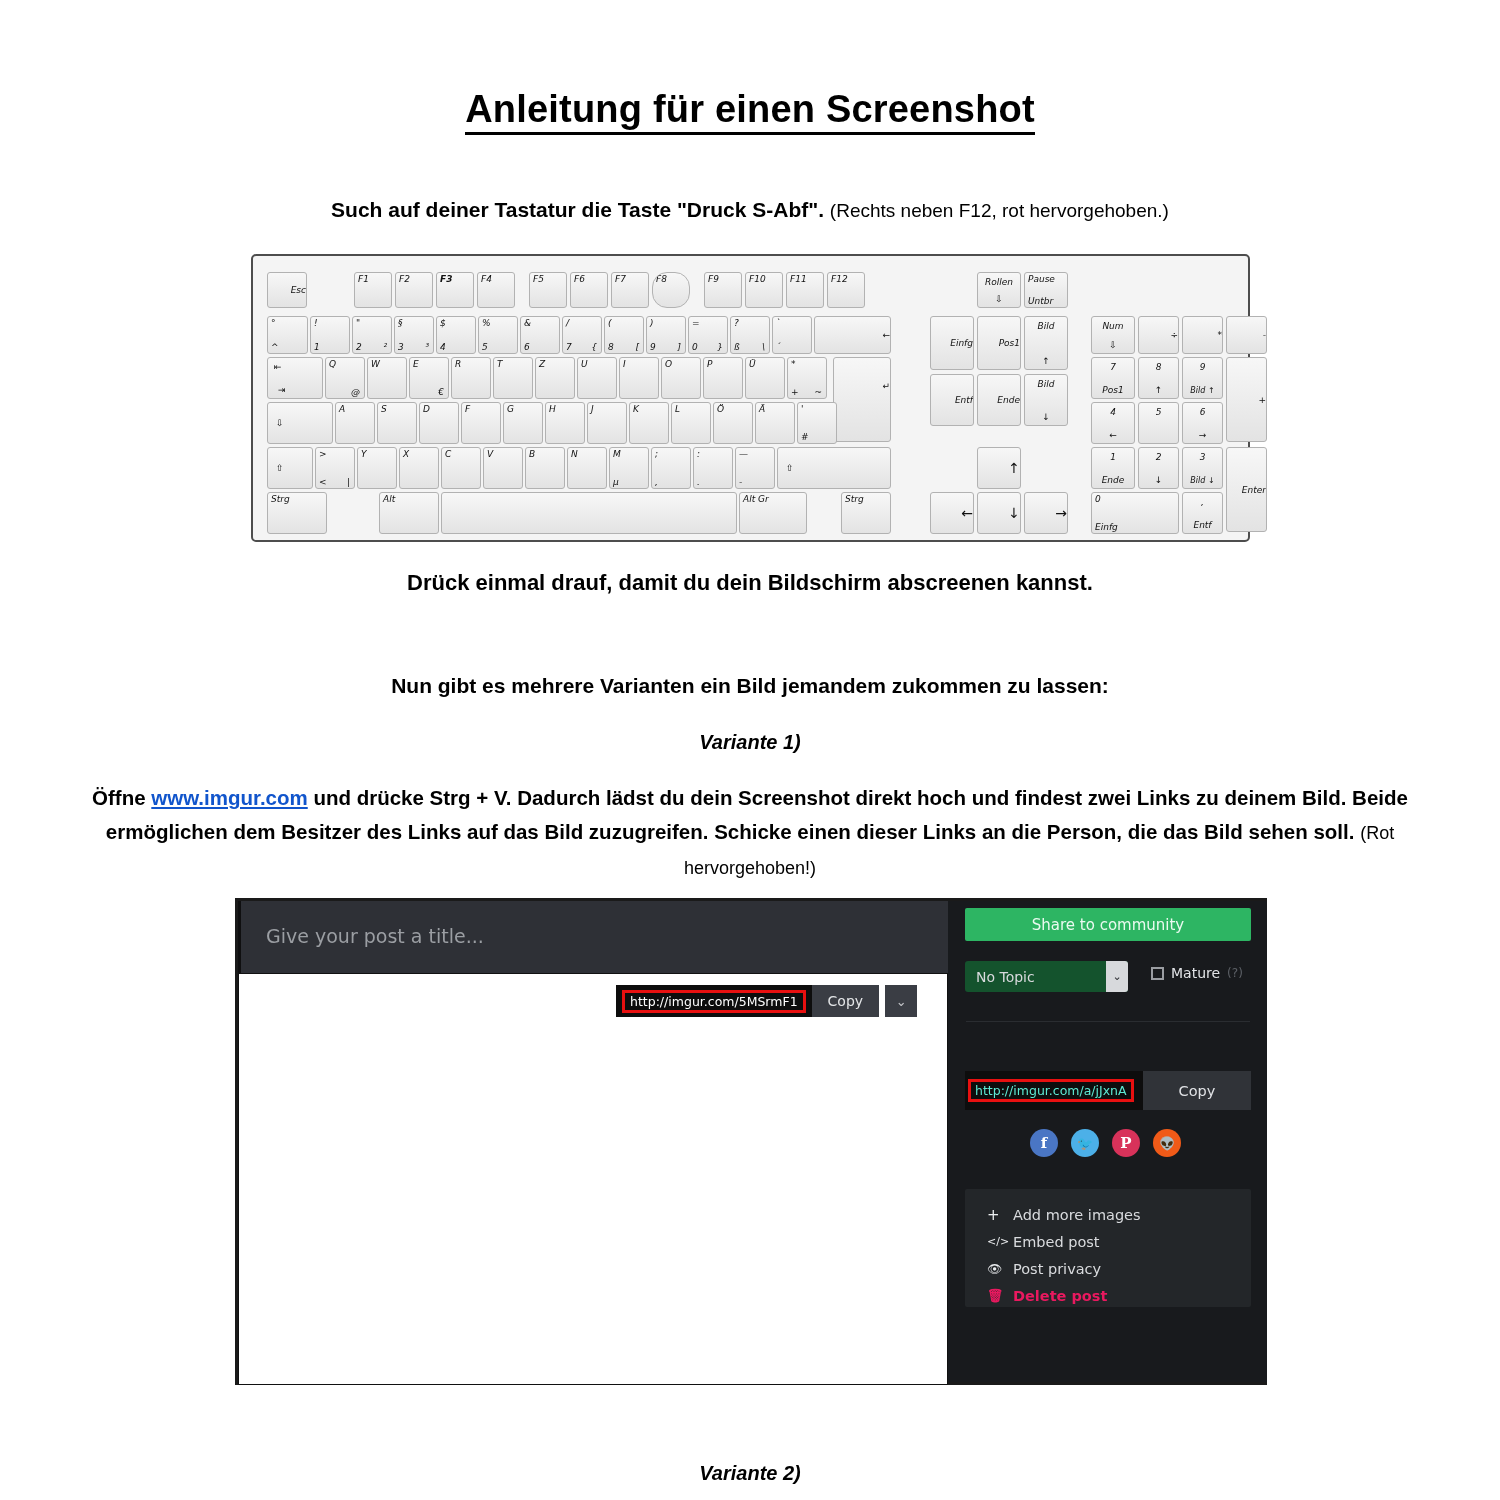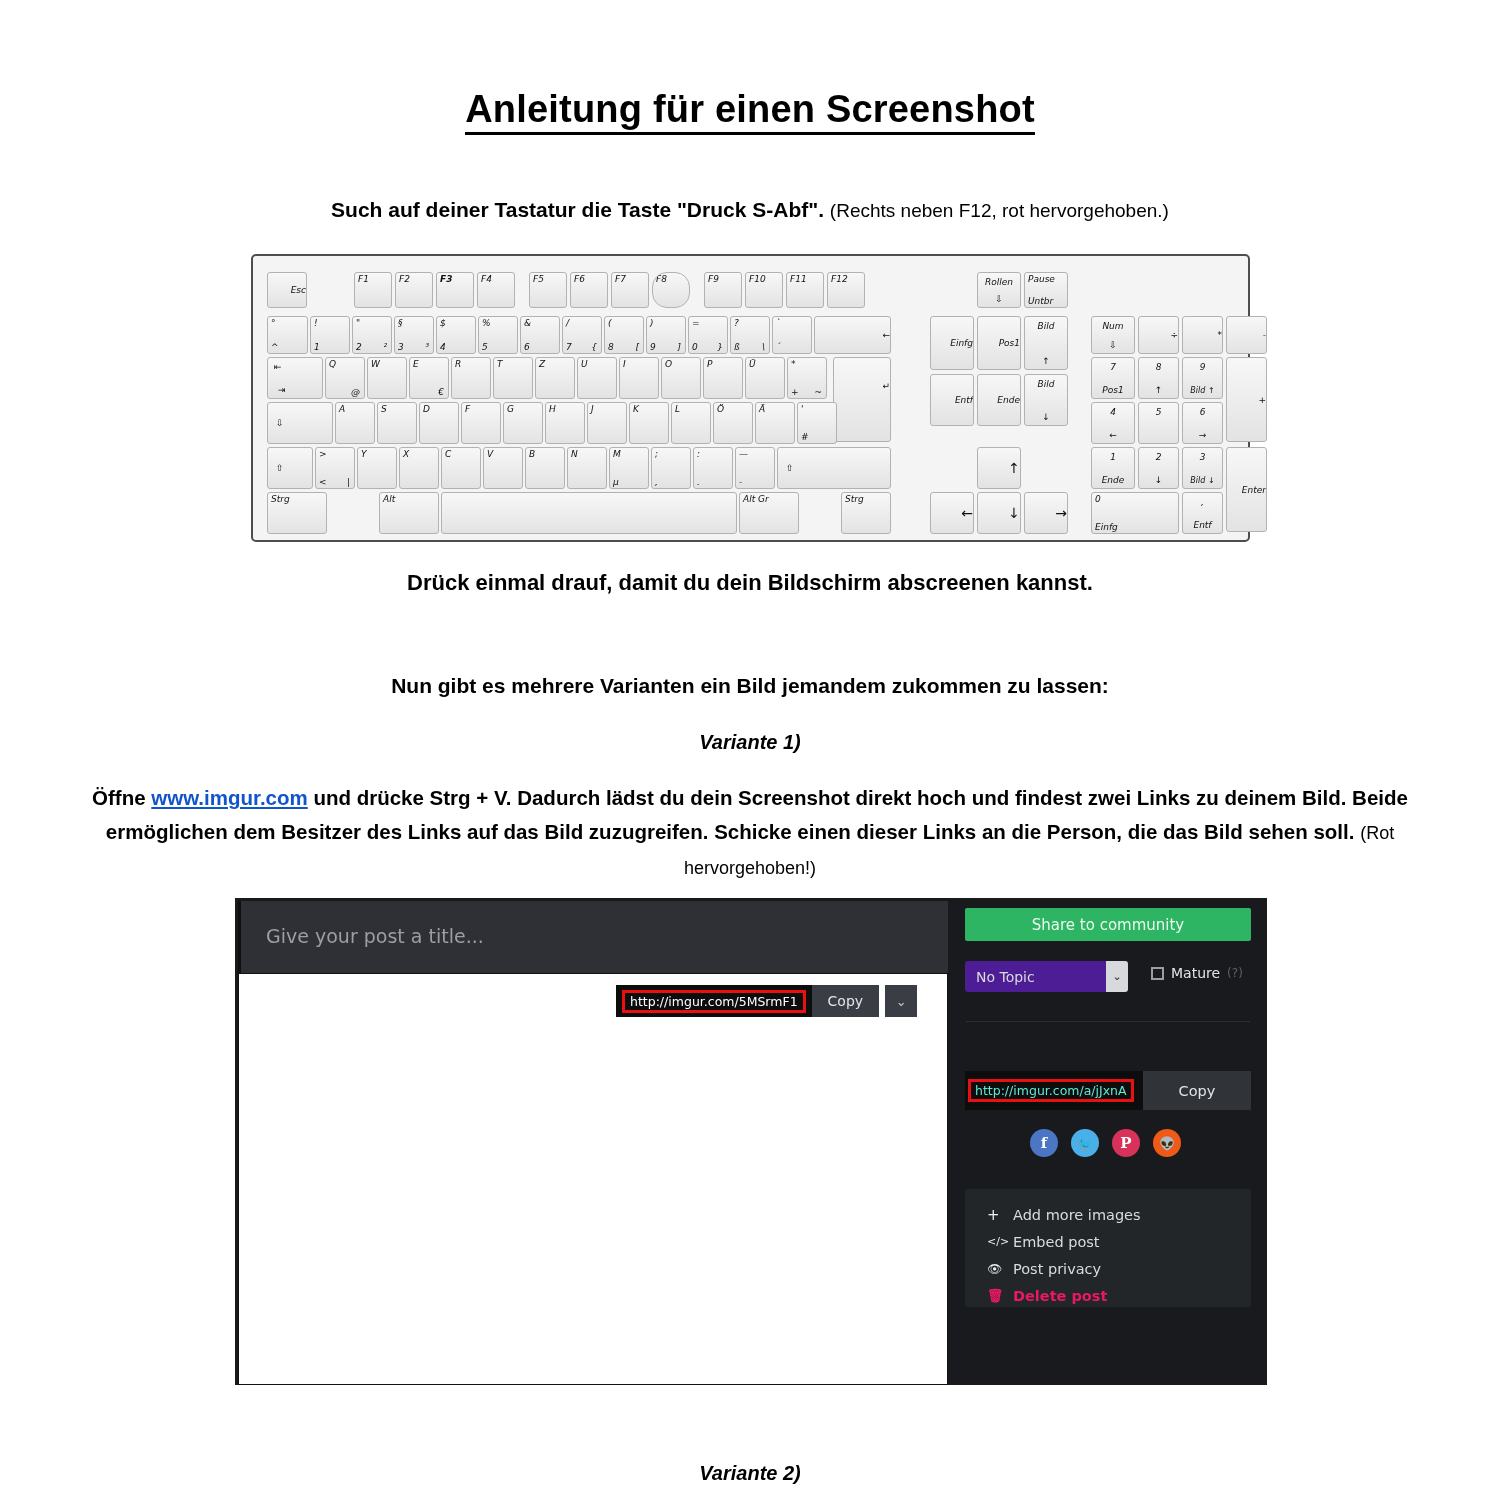--- a/index.html
+++ b/index.html
@@ -280,21 +280,21 @@
     align-items: center;
     justify-content: center;
     border-radius: 2px;
   }
   .topic-select {
     position: absolute;
     left: 17px;
     top: 60px;
     width: 163px;
     height: 31px;
-    background: #4c1d95;
+    background: #14532d;
     border-radius: 3px;
     color: #d8dadd;
     font-size: 14px;
     display: flex;
     align-items: center;
     padding-left: 11px;
     box-sizing: border-box;
   }
   .topic-select .chev {
     position: absolute;
@@ -766,21 +766,21 @@
     <span class="ct">Enter</span>
   </div>
 
   <div class="key" style="left:6px;top:228px;width:60px;height:42px;">
         <span class="lt">Strg</span>
       </div>
   <div class="key" style="left:118px;top:228px;width:60px;height:42px;">
         <span class="lt">Alt</span>
       </div>
   <div class="key" style="left:180px;top:228px;width:296px;height:42px;"></div>
-  <div class="key" style="left:478px;top:228px;width:60px;height:42px;">
+  <div class="key" style="left:478px;top:228px;width:68px;height:42px;">
         <span class="lt">Alt Gr</span>
       </div>
   <div class="key" style="left:580px;top:228px;width:50px;height:42px;">
         <span class="lt">Strg</span>
       </div>
 
   <div class="key" style="left:669px;top:228px;width:44px;height:42px;">
     <span class="ct arrowglyph" style="font-size:14px;">←</span>
   </div>
   <div class="key" style="left:716px;top:228px;width:44px;height:42px;">

